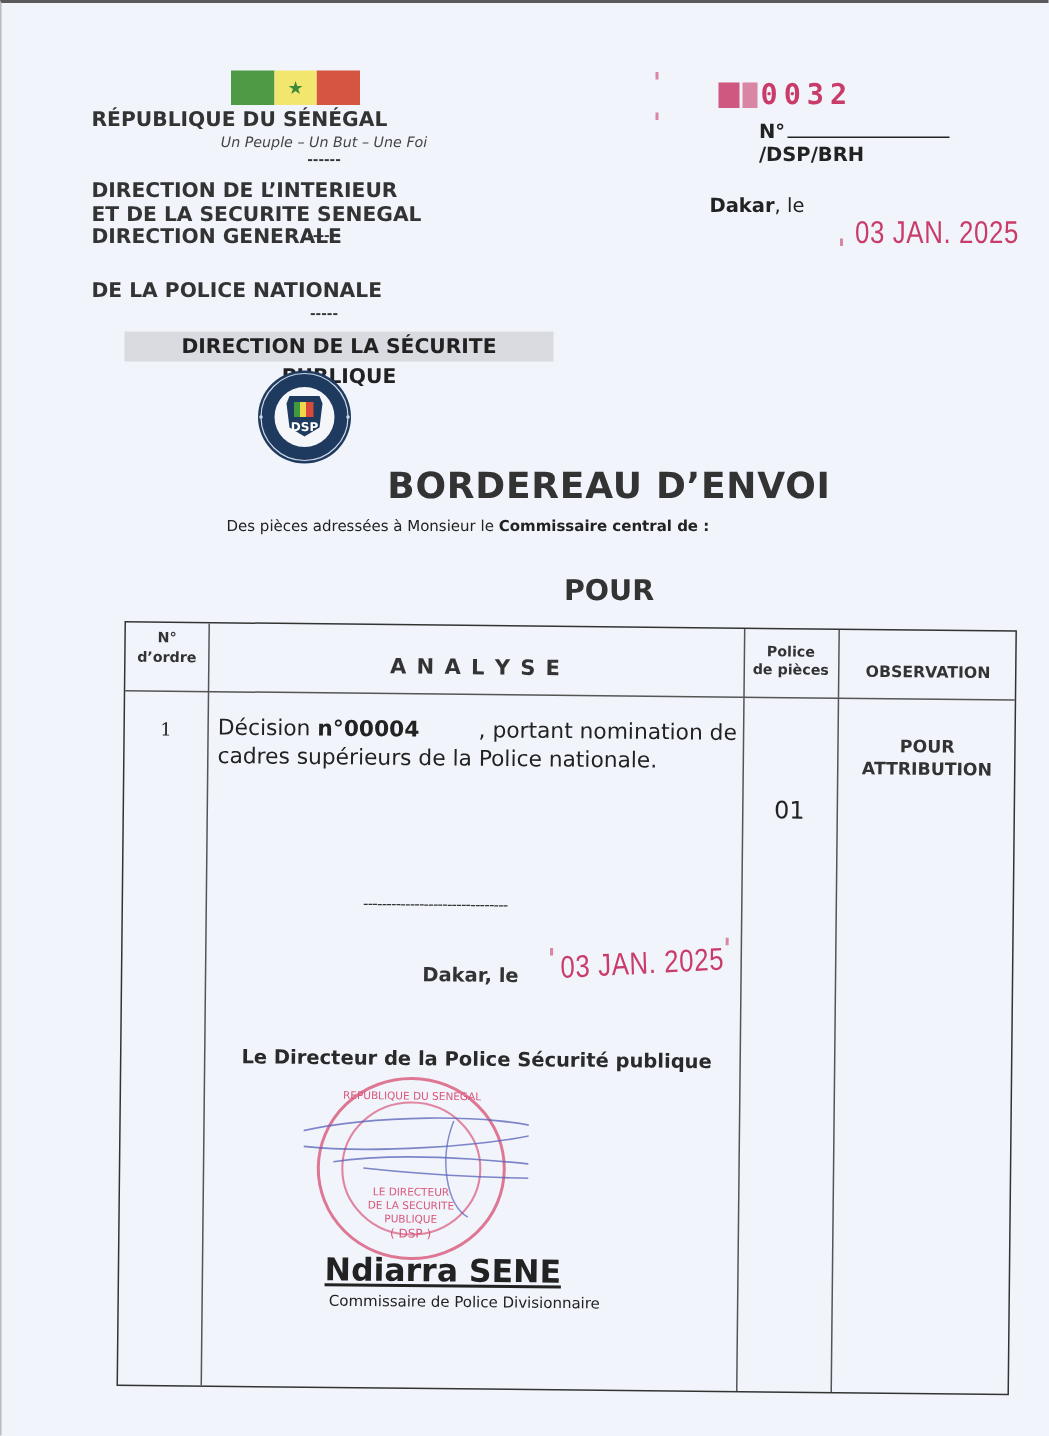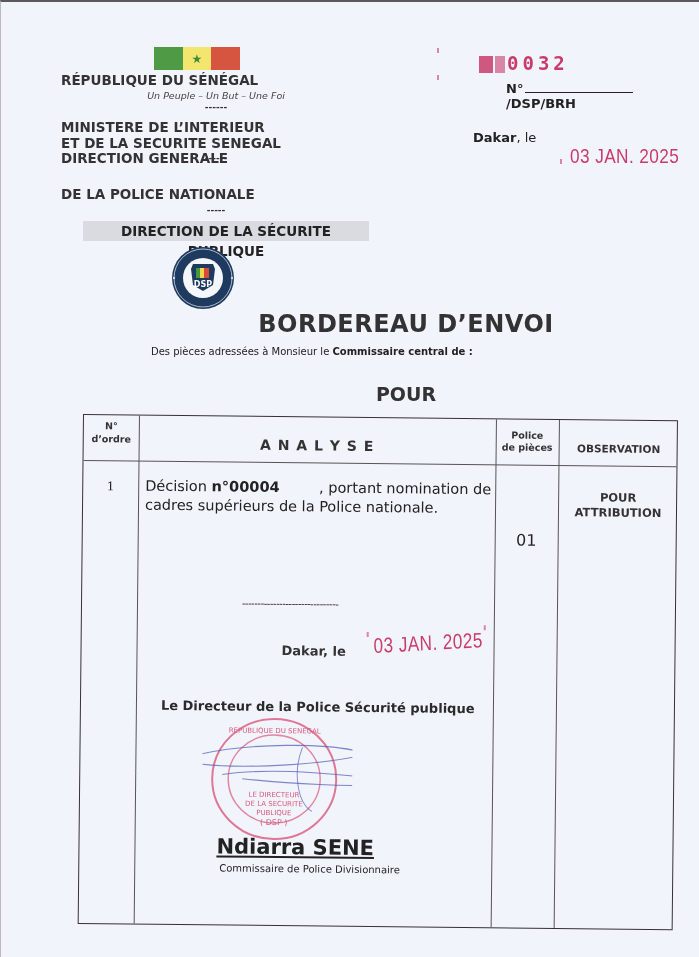--- a/index.html
+++ b/index.html
@@ -64,21 +64,21 @@
 <div class="abs flag">
   <div class="g"></div>
   <div class="y">
       <span class="star">★</span>
     </div>
   <div class="r"></div>
 </div>
 <div class="abs hdr" style="top:70px;">RÉPUBLIQUE DU SÉNÉGAL</div>
 <div class="abs motto" style="top:88px;">Un Peuple – Un But – Une Foi</div>
 <div class="abs sep" style="top:101px;">------</div>
-<div class="abs hdr" style="top:117px;">MINISTERE DE L’INTERIEUR</div>
+<div class="abs hdr" style="top:117px;">DIRECTION DE L’INTERIEUR</div>
 <div class="abs hdr" style="top:133px;">ET DE LA SECURITE SENEGAL</div>
 <div class="abs sep" style="top:152px;">------</div>
 <div class="abs hdr" style="top:148px;">DIRECTION GENERALE</div>
 <div class="abs hdr" style="top:184px;">DE LA POLICE NATIONALE</div>
 <div class="abs sep" style="top:204px;">-----</div>
 <div class="abs dsp-title">DIRECTION DE LA SÉCURITE PUBLIQUE</div>
 
 <div class="abs emblem">
   <svg width="76" height="66" viewBox="0 0 76 66">
     <circle cx="38" cy="33" r="31" fill="#1f3a5f"></circle>

